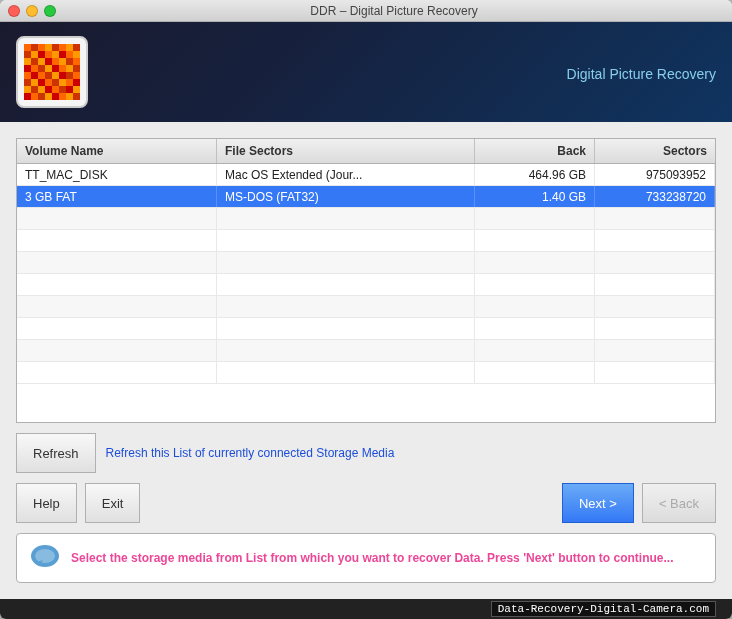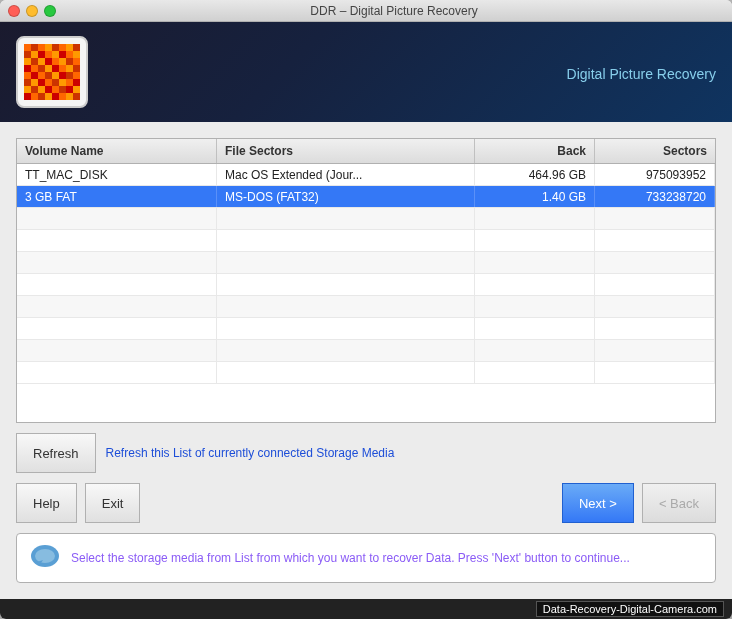--- a/index.html
+++ b/index.html
@@ -220,30 +220,32 @@
     .info-icon {
       width: 32px;
       height: 32px;
       flex-shrink: 0;
       display: flex;
       align-items: center;
       justify-content: center;
     }
     .info-text {
       font-size: 12px;
-      color: #8b5cf6;
+      color: #ec4899;
       line-height: 1.5;
+      font-weight: bold;
     }
 
     
     .watermark-bar {
       background: #222;
-      padding: 2px 8px;
+      padding: 2px 16px;
       text-align: right;
       flex-shrink: 0;
+      font-family: Liberation Mono, monospace;
     }
     .watermark-text {
       font-size: 11px;
       color: white;
       font-weight: 500;
       background: #111;
       border: 1px solid #555;
       display: inline-block;
       padding: 1px 6px;
     }

